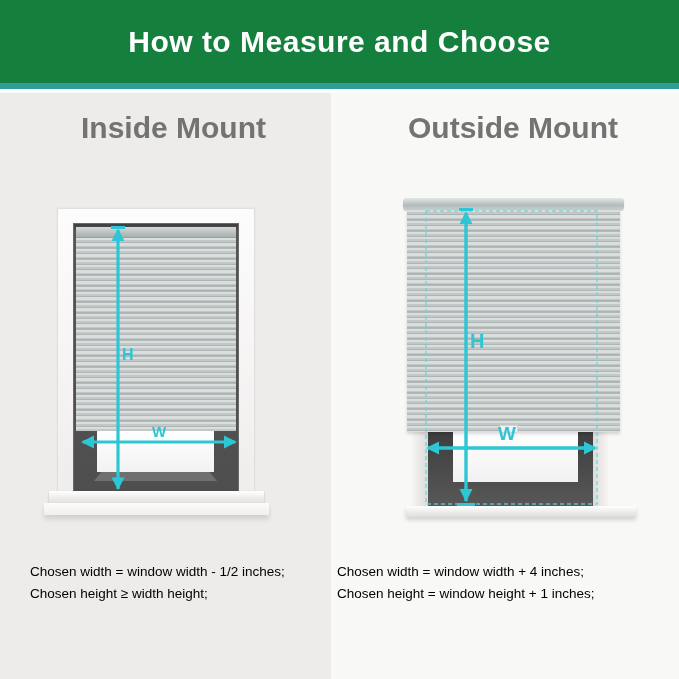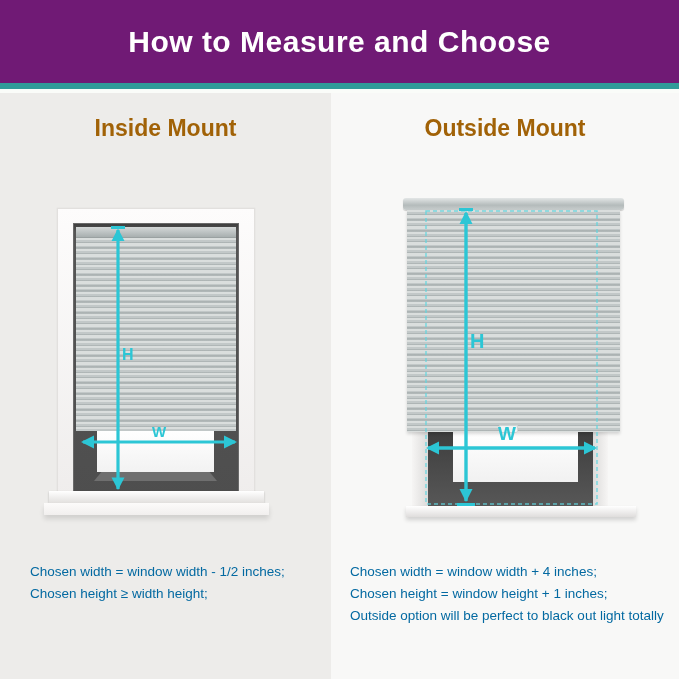--- a/index.html
+++ b/index.html
@@ -1,33 +1,33 @@
 <!DOCTYPE html>
 <html><head>
 <meta charset="utf-8">
 <style>
   html,body{margin:0;padding:0;background:#ffffff;}
   .stage{
     position:relative;width:679px;height:679px;overflow:hidden;
     font-family:"Liberation Sans",sans-serif;background:#f8f8f7;
   }
   
-  .header{position:absolute;left:0;top:0;width:679px;height:104px;background:#701a75;}
+  .header{position:absolute;left:0;top:0;width:679px;height:104px;background:#15803d;}
   .header .title{
     position:absolute;left:0;top:0;width:100%;height:83px;line-height:83px;
     text-align:center;color:#ffffff;font-size:30px;font-weight:bold;letter-spacing:.5px;
   }
   .accent{position:absolute;left:0;top:83px;width:679px;height:6px;background:#309b99;}
   .accent2{position:absolute;left:0;top:89px;width:679px;height:4px;background:#fafcf9;}
   
   .panel-left-bg{position:absolute;left:0;top:93px;width:331px;height:586px;background:#edecea;}
   .panel-right-bg{position:absolute;left:331px;top:93px;width:348px;height:586px;background:#f8f8f7;}
   .heading{
     position:absolute;top:115px;height:26px;line-height:26px;text-align:center;
-    color:#a16207;font-size:23px;font-weight:bold;
+    color:#737373;font-size:30px;font-weight:bold;margin-left:8px;
   }
   .heading.inside{left:0;width:331px;}
   .heading.outside{left:331px;width:348px;text-align:center;}
   
   .slats{
     background:repeating-linear-gradient(180deg,
       #dadedd 0px,#dadedd 2.4px,#c2c8c8 2.4px,#c2c8c8 3.9px,#abb2b2 3.9px,#b2b9b9 5.4px);
   }
   
   .in-frame{
@@ -69,23 +69,23 @@
   .out-tab{position:absolute;left:499px;top:425px;width:19px;height:8px;border-radius:2px;
     background:#f1f3f3;box-shadow:inset 0 0 0 1px #cfd4d4;}
   .out-sill{position:absolute;left:406px;top:506px;width:230px;height:11px;
     background:linear-gradient(180deg,#ffffff,#dfdddc);box-shadow:0 3px 4px rgba(0,0,0,.16);}
   
   .overlay{position:absolute;pointer-events:none;}
   .ov-in{left:40px;top:200px;width:230px;height:320px;}
   .ov-out{left:390px;top:190px;width:260px;height:330px;}
   svg text{font-family:"Liberation Sans",sans-serif;font-weight:bold;fill:#2cc6d5;}
   
-  .notes{position:absolute;color:#0369a1;font-size:13.5px;line-height:22px;}
+  .notes{position:absolute;color:#000000;font-size:13.5px;line-height:22px;}
   .notes.inside{left:30px;top:561px;width:300px;}
-  .notes.outside{left:350px;top:561px;width:330px;}
+  .notes.outside{left:337px;top:561px;width:330px;}
 </style>
 </head>
 <body>
 
 <div class="stage">
 
   <div class="header">
     <div class="title">How to Measure and Choose</div>
   </div>
   <div class="accent"></div>
@@ -160,16 +160,15 @@
     </svg>
   </div>
 
   <div class="notes inside">
     <div>Chosen width = window width - 1/2 inches;</div>
     <div>Chosen height ≥ width height;</div>
   </div>
   <div class="notes outside">
     <div>Chosen width = window width + 4 inches;</div>
     <div>Chosen height = window height + 1 inches;</div>
-    <div>Outside option will be perfect to black out light totally</div>
   </div>
 
 </div>
 
 </body></html>

